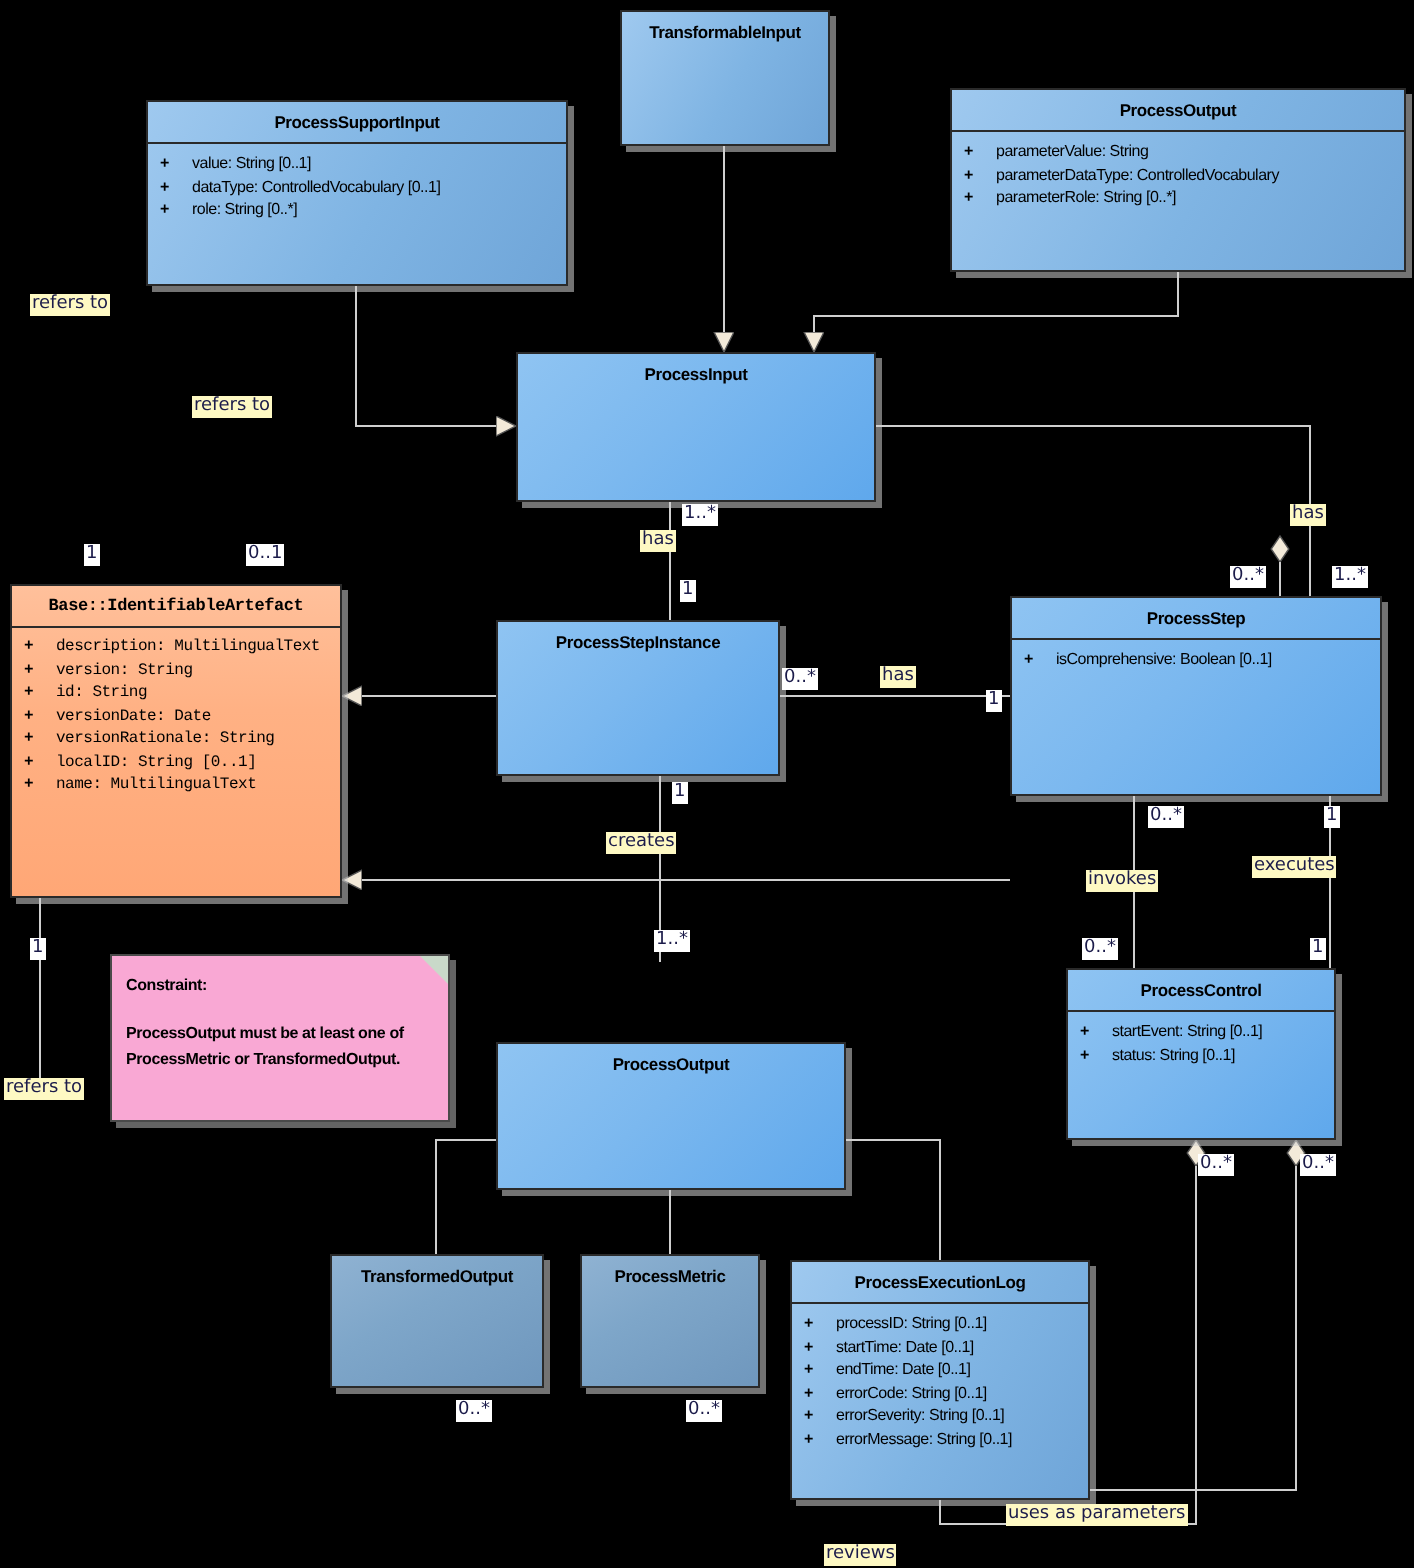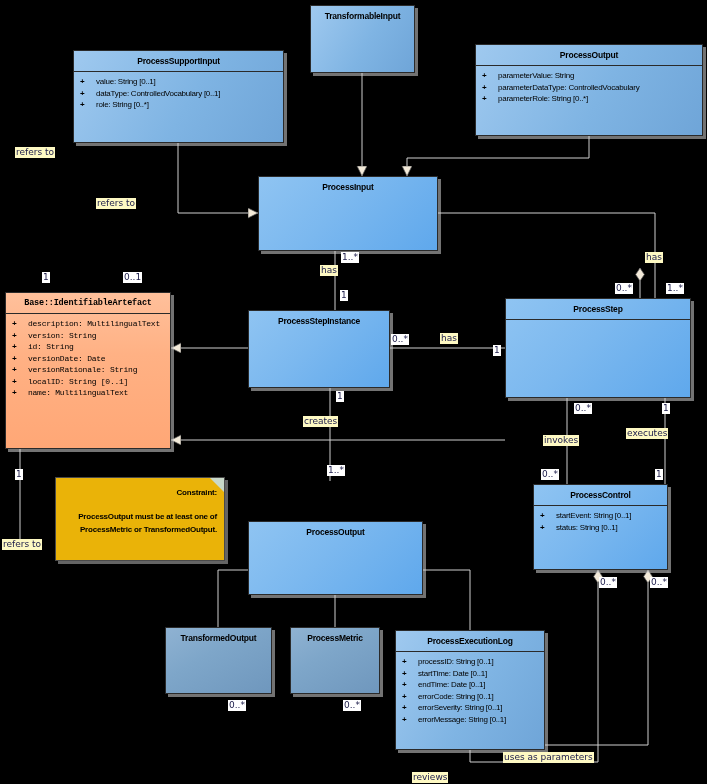--- a/index.html
+++ b/index.html
@@ -66,29 +66,28 @@
     background: linear-gradient(150deg, #8fb2d2 0%, #7ea6c9 40%, #6f97bd 100%);
   }
   .c-orange {
     background: linear-gradient(180deg, #ffc09b 0%, #ffb184 40%, #ffa776 100%);
     font-family: Liberation Mono, monospace;
   }
   
   .note {
     position: absolute;
     box-sizing: border-box;
-    background: #eab308;
+    background: #f9a8d4;
     border: 1px solid #4a4a4a;
     box-shadow: 3px 3px 0 rgba(200,200,200,0.5);
     font-size: 8px;
     color: #000;
     padding: 8px 7px;
     line-height: 13px;
     letter-spacing: -0.2px;
-    text-align: right;
   }
   .note .fold {
     position: absolute;
     right: 0; top: 0;
     width: 0; height: 0;
     border-left: 14px solid transparent;
     border-top: 14px solid #c9d9c9;
   }
   .note .para {
     font-weight: bold;
@@ -246,20 +245,23 @@
         <div class="attr"><span class="vis">+</span><span>versionRationale: String</span></div>
         <div class="attr"><span class="vis">+</span><span>localID: String [0..1]</span></div>
         <div class="attr"><span class="vis">+</span><span>name: MultilingualText</span></div>
       </div>
     </div>
     <div class="umlclass c-blue" style="left: 248px; top: 310px; width: 142px; height: 78px;">
       <div class="title">ProcessStepInstance</div>
     </div>
     <div class="umlclass c-blue has-attrs" style="left: 505px; top: 298px; width: 186px; height: 100px;">
       <div class="title">ProcessStep</div>
+      <div class="attrs">
+        <div class="attr"><span class="vis">+</span><span>isComprehensive: Boolean [0..1]</span></div>
+      </div>
     </div>
     <div class="umlclass c-blue" style="left: 248px; top: 481px; width: 175px; height: 74px; margin-top: 40px;">
       <div class="title">ProcessOutput</div>
     </div>
     <div class="umlclass c-blue has-attrs" style="left: 533px; top: 484px; width: 135px; height: 86px;">
       <div class="title">ProcessControl</div>
       <div class="attrs">
         <div class="attr"><span class="vis">+</span><span>startEvent: String [0..1]</span></div>
         <div class="attr"><span class="vis">+</span><span>status: String [0..1]</span></div>
       </div>

